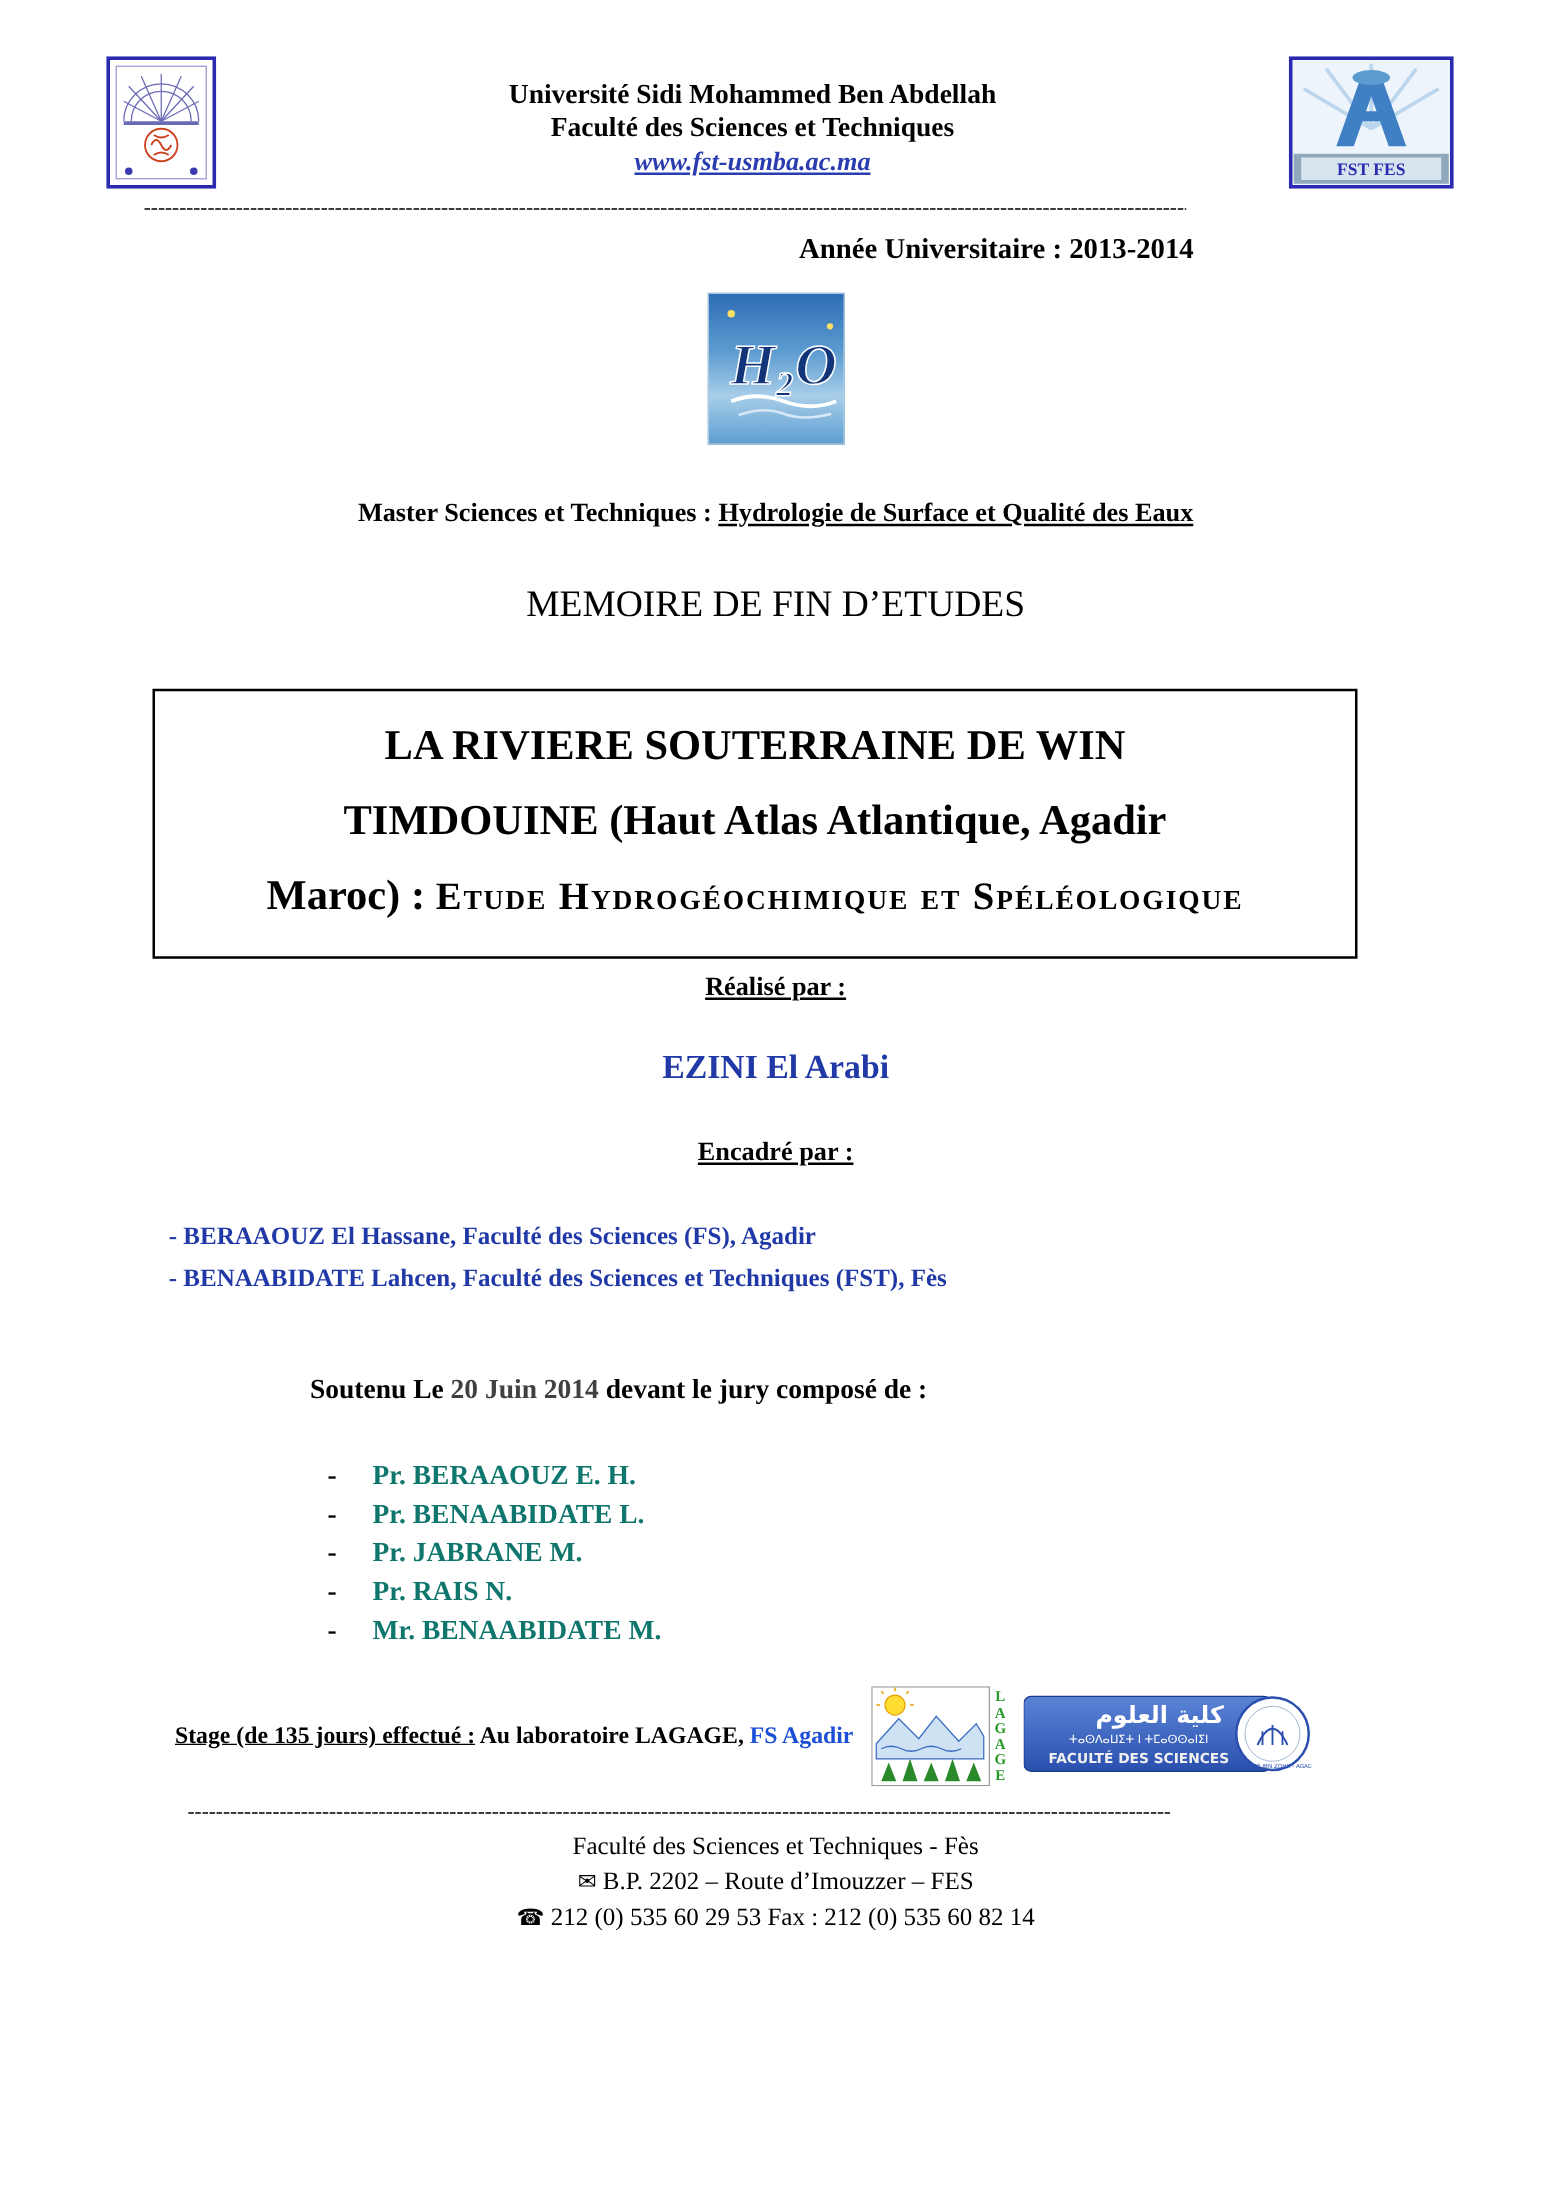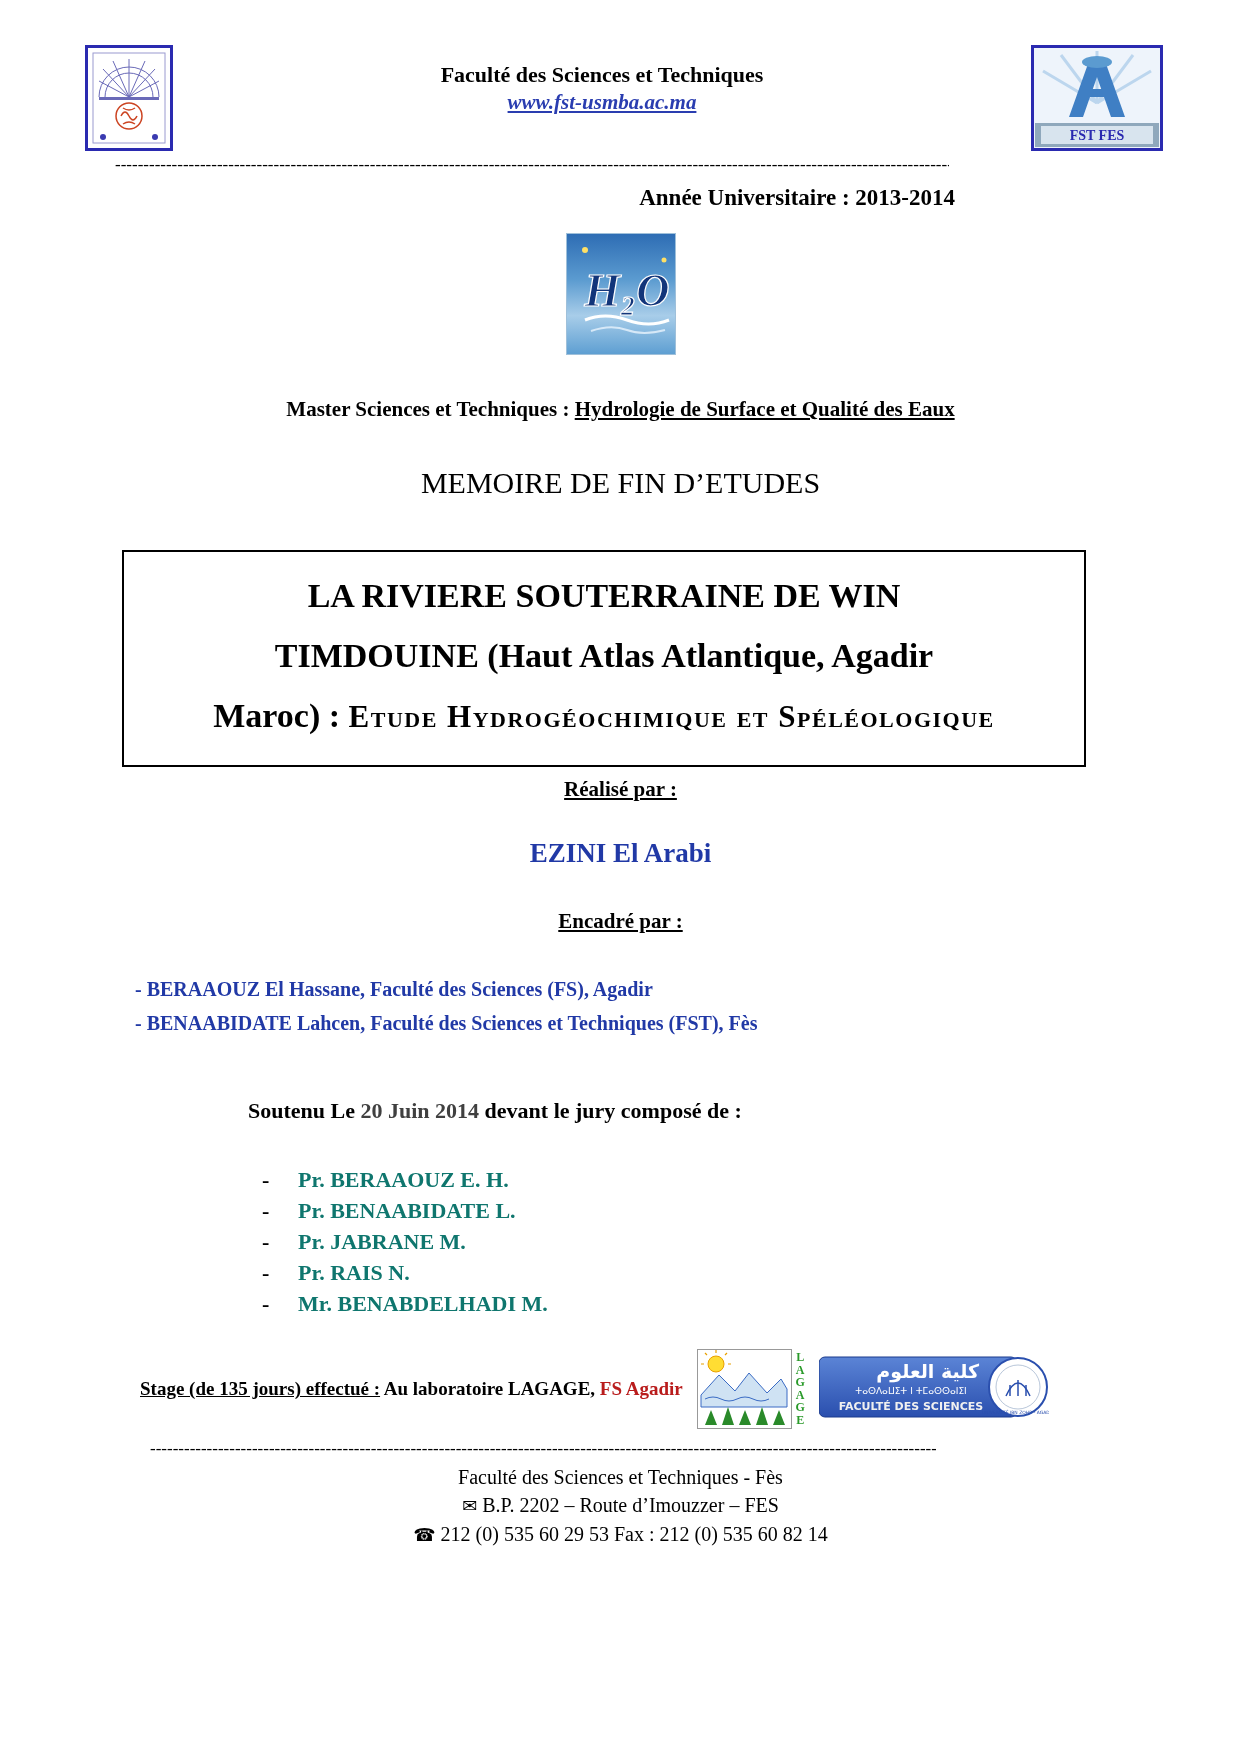--- a/index.html
+++ b/index.html
@@ -49,21 +49,21 @@
   .defense .date { color:#404040; }
   
   .jury { margin:40px 0 0 262px; }
   .jury-row { display:flex; line-height:31px; font-size:22px; font-weight:bold; }
   .jury-row .dash { width:36px; color:#000; }
   .jury-row .name { color:#0f766e; }
   
   .stage-row { display:flex; align-items:center; margin:30px 60px 0 140px; }
   .stage-text { font-size:19px; font-weight:bold; white-space:nowrap; }
   .stage-text .u { text-decoration:underline; }
-  .stage-text .loc { color:#b91c1c; }
+  .stage-text .loc { color:#1d4ed8; }
   .lagage-logo { position:relative; width:112px; height:80px; margin-left:14px; flex:0 0 auto; }
   .lagage-vert { position:absolute; right:1px; top:2px; width:15px; font-size:12px; font-weight:bold;
     color:#2a9a2a; word-break:break-all; line-height:12.6px; text-align:center;
     font-family:"Liberation Serif", serif; }
   .fs-logo { margin-left:10px; flex:0 0 auto; }
   
   .footer { text-align:center; margin-top:4px; font-size:20px; line-height:28px; }
   .footer .icon { font-family:"DejaVu Sans", sans-serif; font-size:18px; }
 </style>
 </head>
@@ -94,20 +94,21 @@
           <path d="M38 63 q6 4 12 0 M38 79 q6 -4 12 0"></path>
         </g>
         <g fill="#3a3ab0">
           <circle cx="18" cy="92" r="3"></circle>
             <circle cx="70" cy="92" r="3"></circle>
         </g>
       </svg>
     </div>
 
     <div class="header-center">
+      <div class="uni">Université Sidi Mohammed Ben Abdellah</div>
       <div class="fac">Faculté des Sciences et Techniques</div>
       <a class="site">www.fst-usmba.ac.ma</a>
     </div>
 
     <div class="logo-box">
       <svg width="132" height="106" viewBox="0 0 132 106">
         <rect x="1.5" y="1.5" width="129" height="103" fill="#eef4fb" stroke="#2a2ab0" stroke-width="3"></rect>
         <g stroke="#bcd6ee" stroke-width="3" fill="none">
           <path d="M66 58 L66 6"></path>
             <path d="M66 58 L30 10"></path>
@@ -186,21 +187,21 @@
     <div class="jury-row">
       <span class="dash">-</span>
       <span class="name">Pr. JABRANE M.</span>
     </div>
     <div class="jury-row">
       <span class="dash">-</span>
       <span class="name">Pr. RAIS N.</span>
     </div>
     <div class="jury-row">
       <span class="dash">-</span>
-      <span class="name">Mr. BENABDELHADI M.</span>
+      <span class="name">Mr. BENAABIDATE M.</span>
     </div>
   </div>
 
   <div class="stage-row">
     <div class="stage-text">
       <span class="u">Stage (de 135 jours) effectué :</span><span> Au laboratoire LAGAGE,</span><span class="loc"> FS Agadir</span>
     </div>
 
     <div class="lagage-logo">
       <svg width="95" height="80" viewBox="0 0 95 80">

